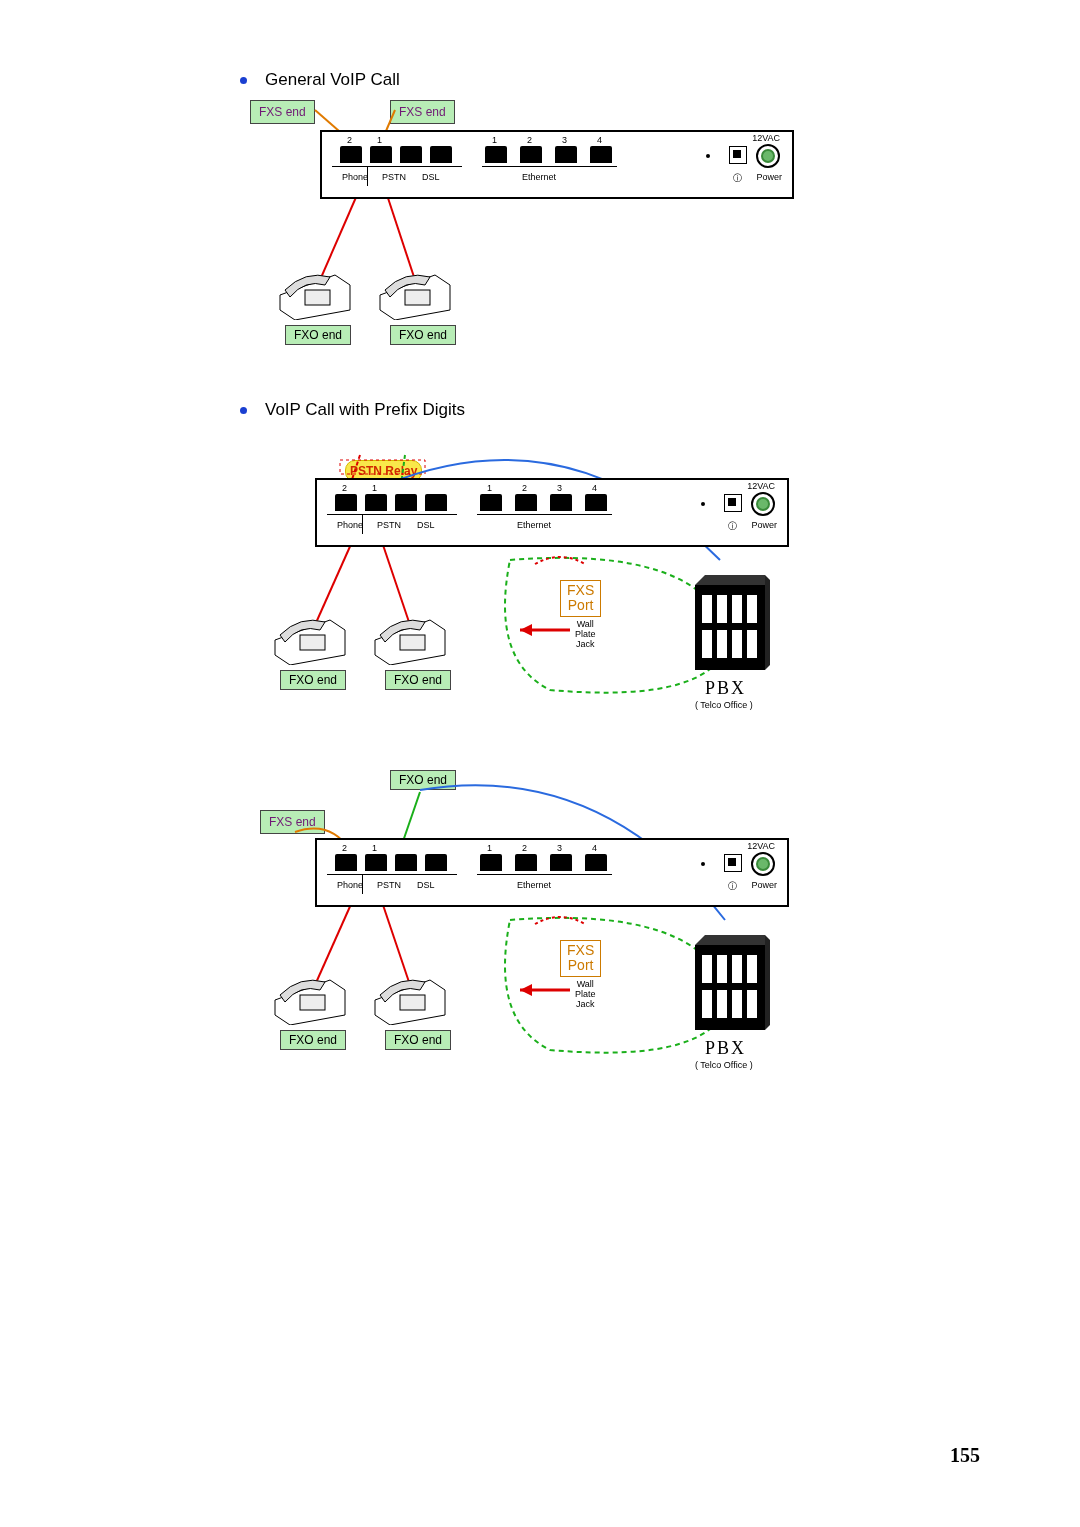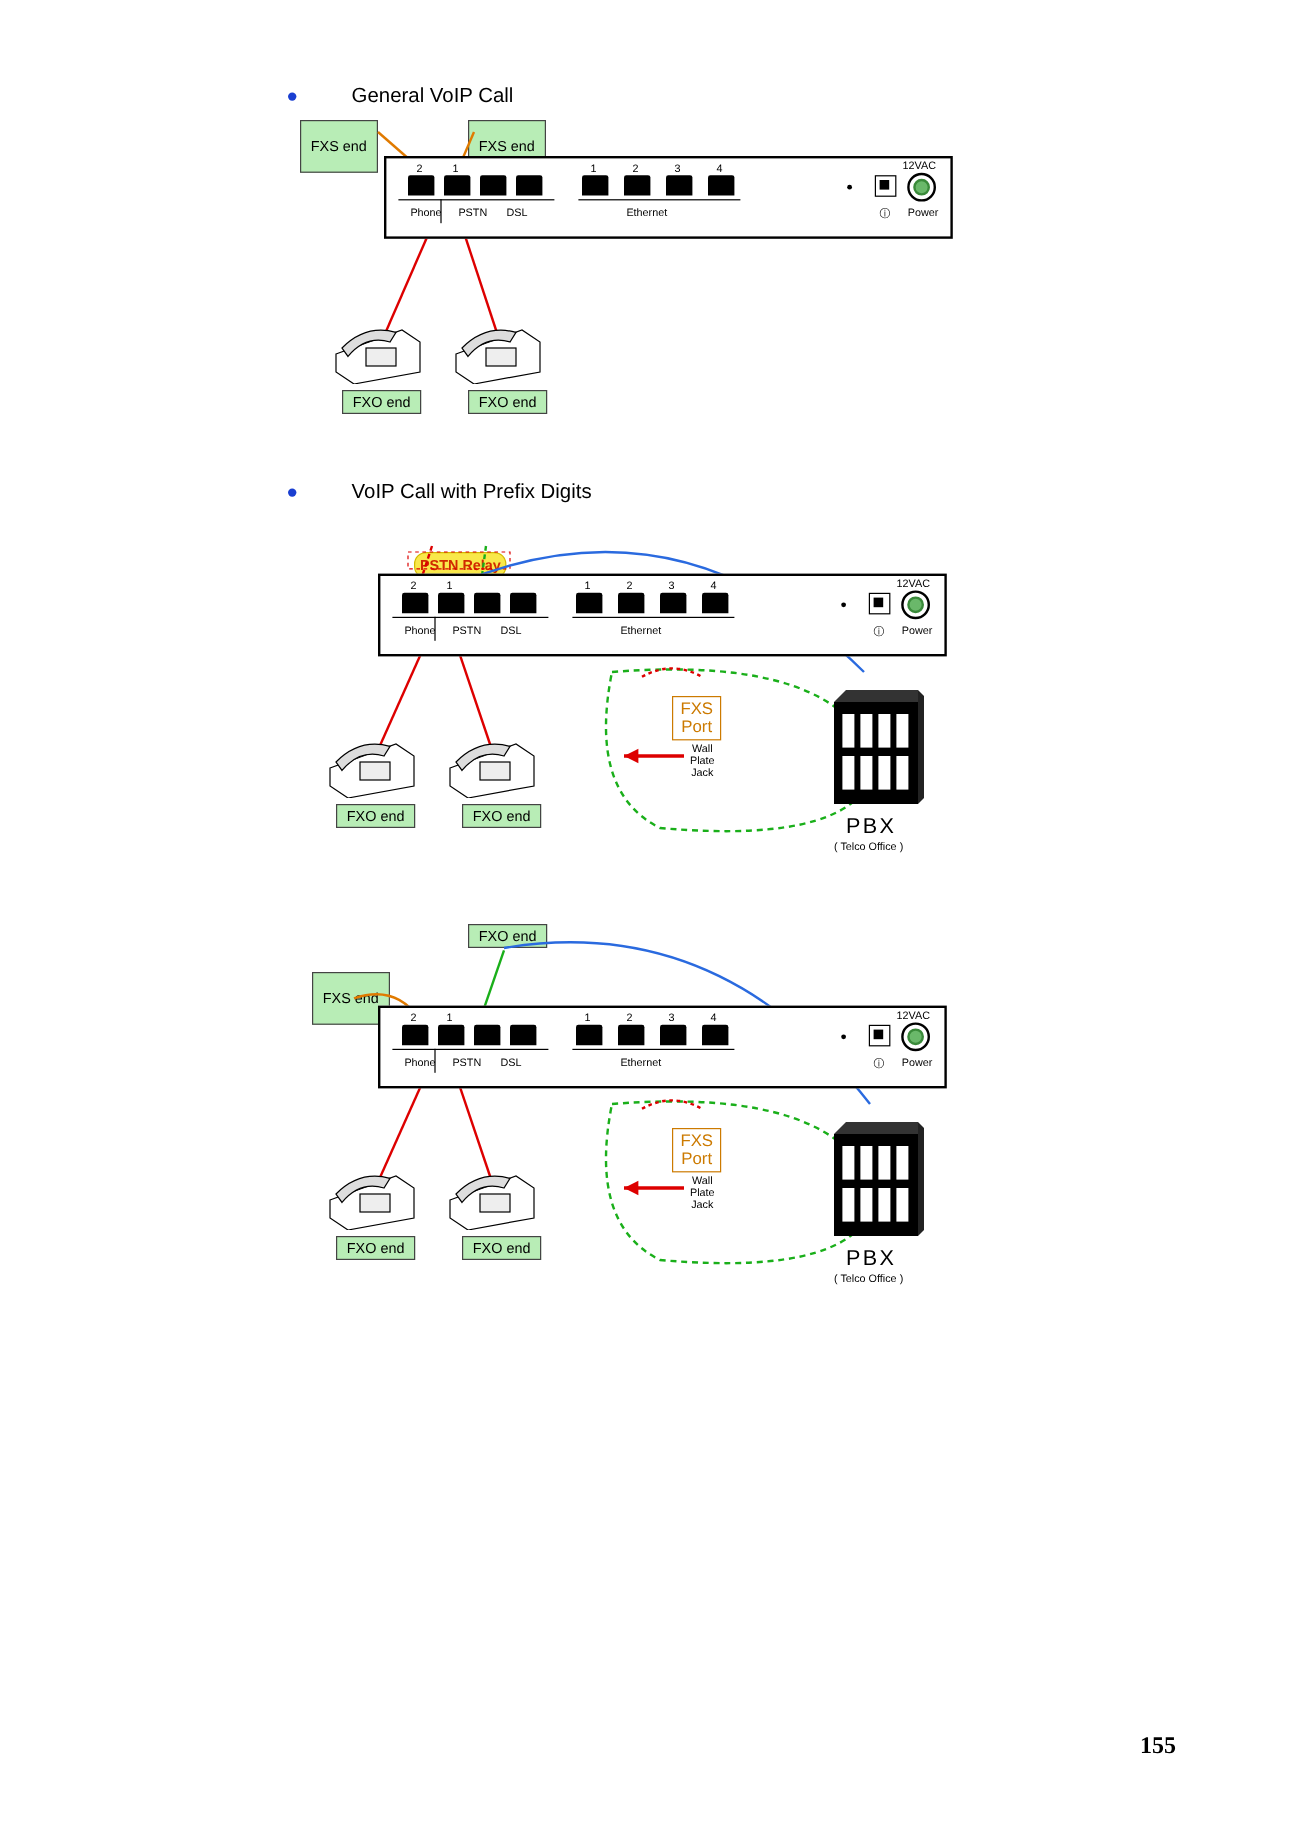--- a/index.html
+++ b/index.html
@@ -31,21 +31,20 @@
     font-size: 17px;
     margin-left: 150px;
     margin-bottom: 8px;
   }
   .bullet-row {
     display: flex;
     align-items: center;
     margin-left: 150px;
     margin-bottom: 10px;
     font-size: 17px;
-    gap: 28px;
   }
   .bullet-dot {
     width: 7px;
     height: 7px;
     border-radius: 50%;
     background: #1a3fd1;
     margin-right: 18px;
     flex: 0 0 auto;
   }
   .diagram {
@@ -73,22 +72,22 @@
     position: absolute;
     width: 80px;
     height: 55px;
   }
   .phone svg { width: 100%; height: 100%; }
   .fxs-tag {
     position: absolute;
     background: #b8edb6;
     border: 1px solid #444;
     font-size: 12px;
-    padding: 14px 8px;
-    color: #000000;
+    padding: 4px 8px;
+    color: #701a75;
   }
   .fxo-tag {
     position: absolute;
     background: #b8edb6;
     border: 1px solid #444;
     font-size: 12px;
     padding: 2px 8px;
     color: #000;
   }
   .pstn-relay {
@@ -115,20 +114,21 @@
   .wall-plate {
     position: absolute;
     font-size: 9px;
     text-align: center;
     line-height: 1.1;
   }
   .pbx-label {
     position: absolute;
     font-size: 18px;
     letter-spacing: 2px;
+    font-family: Liberation Serif, serif;
   }
   .pbx-sub {
     position: absolute;
     font-size: 9px;
     text-align: center;
   }
   .page-num {
     position: absolute;
     bottom: 60px;
     right: 100px;

